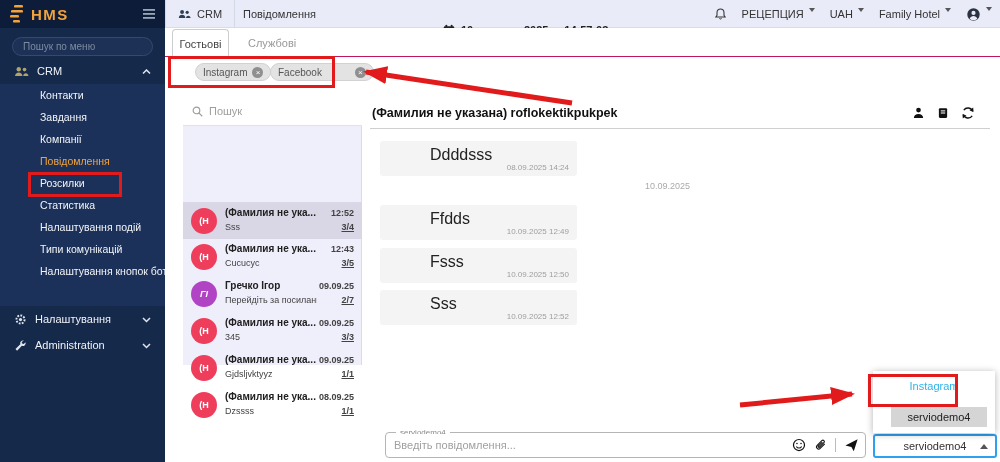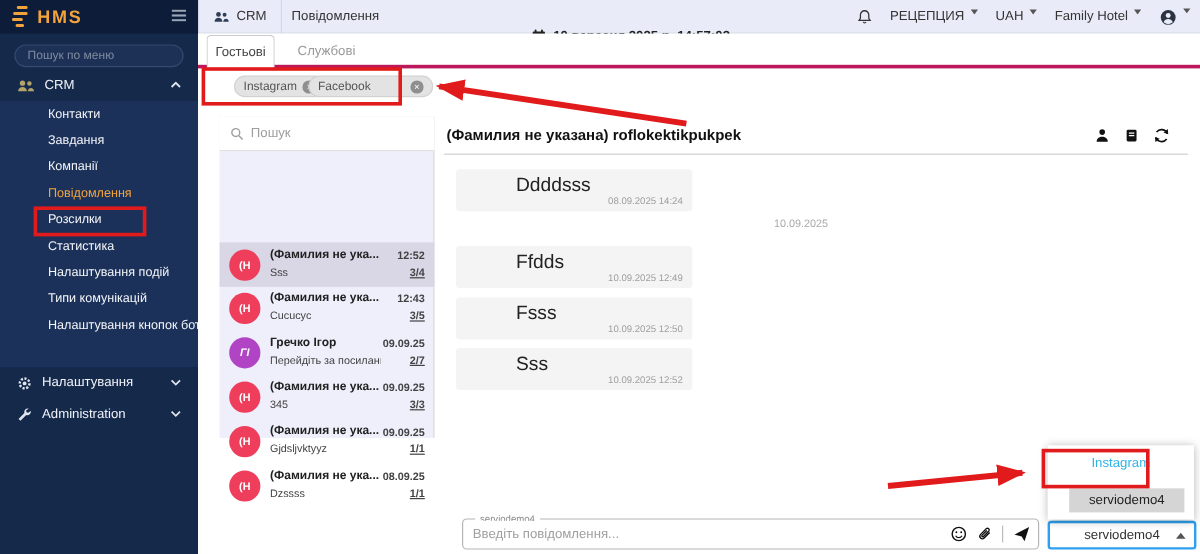--- a/index.html
+++ b/index.html
@@ -38,21 +38,21 @@
     font-weight:bold; color:#222; }
   .top-right { position:absolute; right:8px; top:0; height:28px; display:flex; align-items:center; gap:15px; }
   .top-item { display:flex; align-items:flex-start; gap:5px; cursor:pointer; }
   .caret-down { display:inline-block; width:0; height:0; border-left:3.5px solid transparent;
     border-right:3.5px solid transparent; border-top:4px solid #555; }
   .caret-up { display:inline-block; width:0; height:0; border-left:4px solid transparent;
     border-right:4px solid transparent; border-bottom:5px solid #555; }
 
   
   .content { position:absolute; left:165px; top:28px; width:835px; height:434px; background:#fff; }
-  .tabs-row { position:absolute; left:0; top:0; width:835px; height:29px; border-bottom:3px solid #be185d; }
+  .tabs-row { position:absolute; left:0; top:0; width:835px; height:29px; border-bottom:1px solid #be185d; }
   .tab-active { position:absolute; left:7px; top:1px; width:57px; height:28px; background:#fff;
     border:1px solid #ccc; border-bottom:none; border-radius:4px 4px 0 0;
     display:flex; align-items:center; justify-content:center; font-size:11px; color:#444; cursor:pointer; }
   .tab-inactive { position:absolute; left:75px; top:1px; height:28px; display:flex; align-items:center;
     font-size:11px; color:#999; padding:0 8px; cursor:pointer; }
 
   .chip { position:absolute; top:35px; height:18px; display:inline-flex; align-items:center; gap:5px;
     background:#e3e3e3; border:1px solid #d2d2d2; border-radius:12px; padding:0 7px;
     font-size:10px; color:#555; cursor:pointer; }
   .chip-x { width:11px; height:11px; border-radius:50%; background:#8f8f8f; color:#fff; font-size:8px;
@@ -265,21 +265,21 @@
 
   <div class="tabs-row">
     <div class="tab-active">Гостьові</div>
     <div class="tab-inactive">Службові</div>
   </div>
 
   <div class="chip" style="left:30px;">
     <span>Instagram</span>
     <span class="chip-x">×</span>
   </div>
-  <div class="chip" style="left:92px;gap:33px;">
+  <div class="chip" style="left:105px;gap:33px;">
     <span>Facebook</span>
     <span class="chip-x">×</span>
   </div>
 
   <div class="chat-list">
     <div class="list-search">
       <svg width="11" height="11" viewBox="0 0 14 14">
         <circle cx="5.7" cy="5.7" r="4.2" fill="none" stroke="#9e9e9e" stroke-width="1.5"></circle>
         <line x1="9" y1="9" x2="13" y2="13" stroke="#9e9e9e" stroke-width="1.5"></line>
       </svg>

